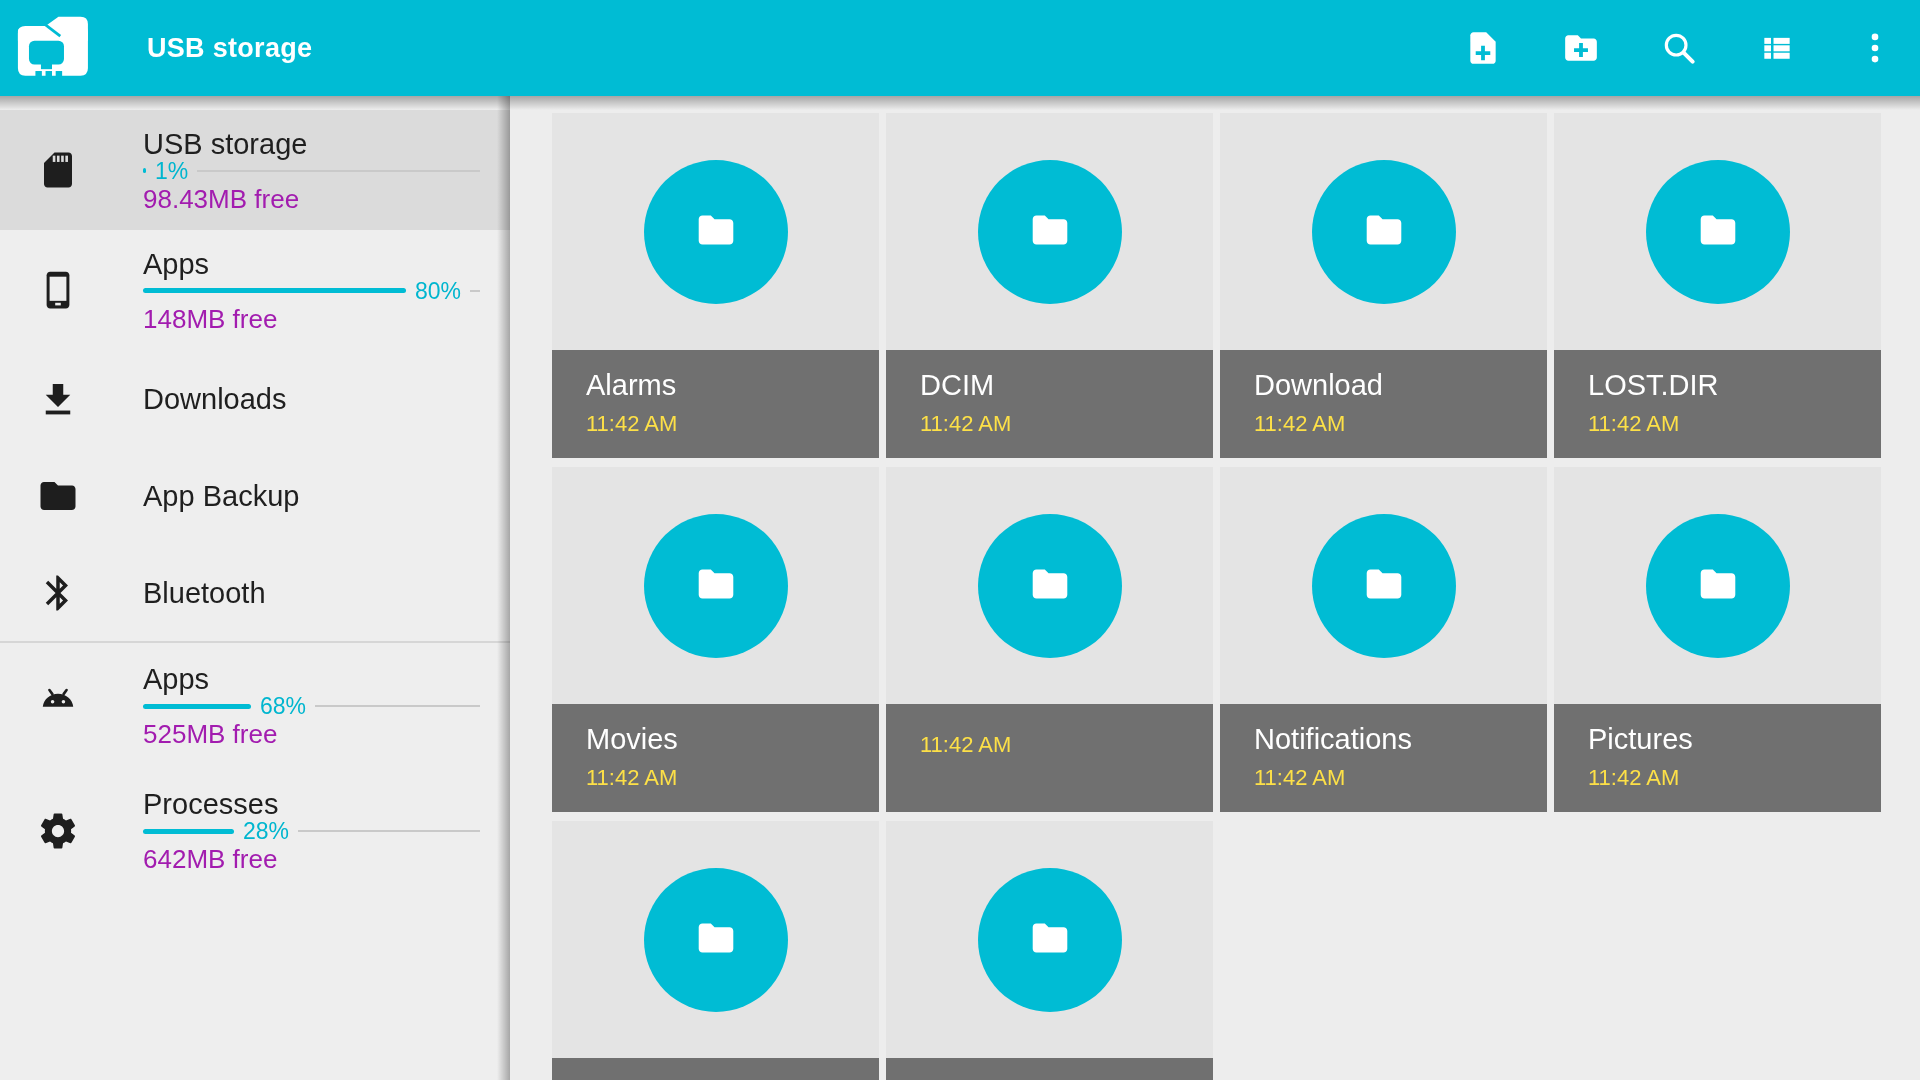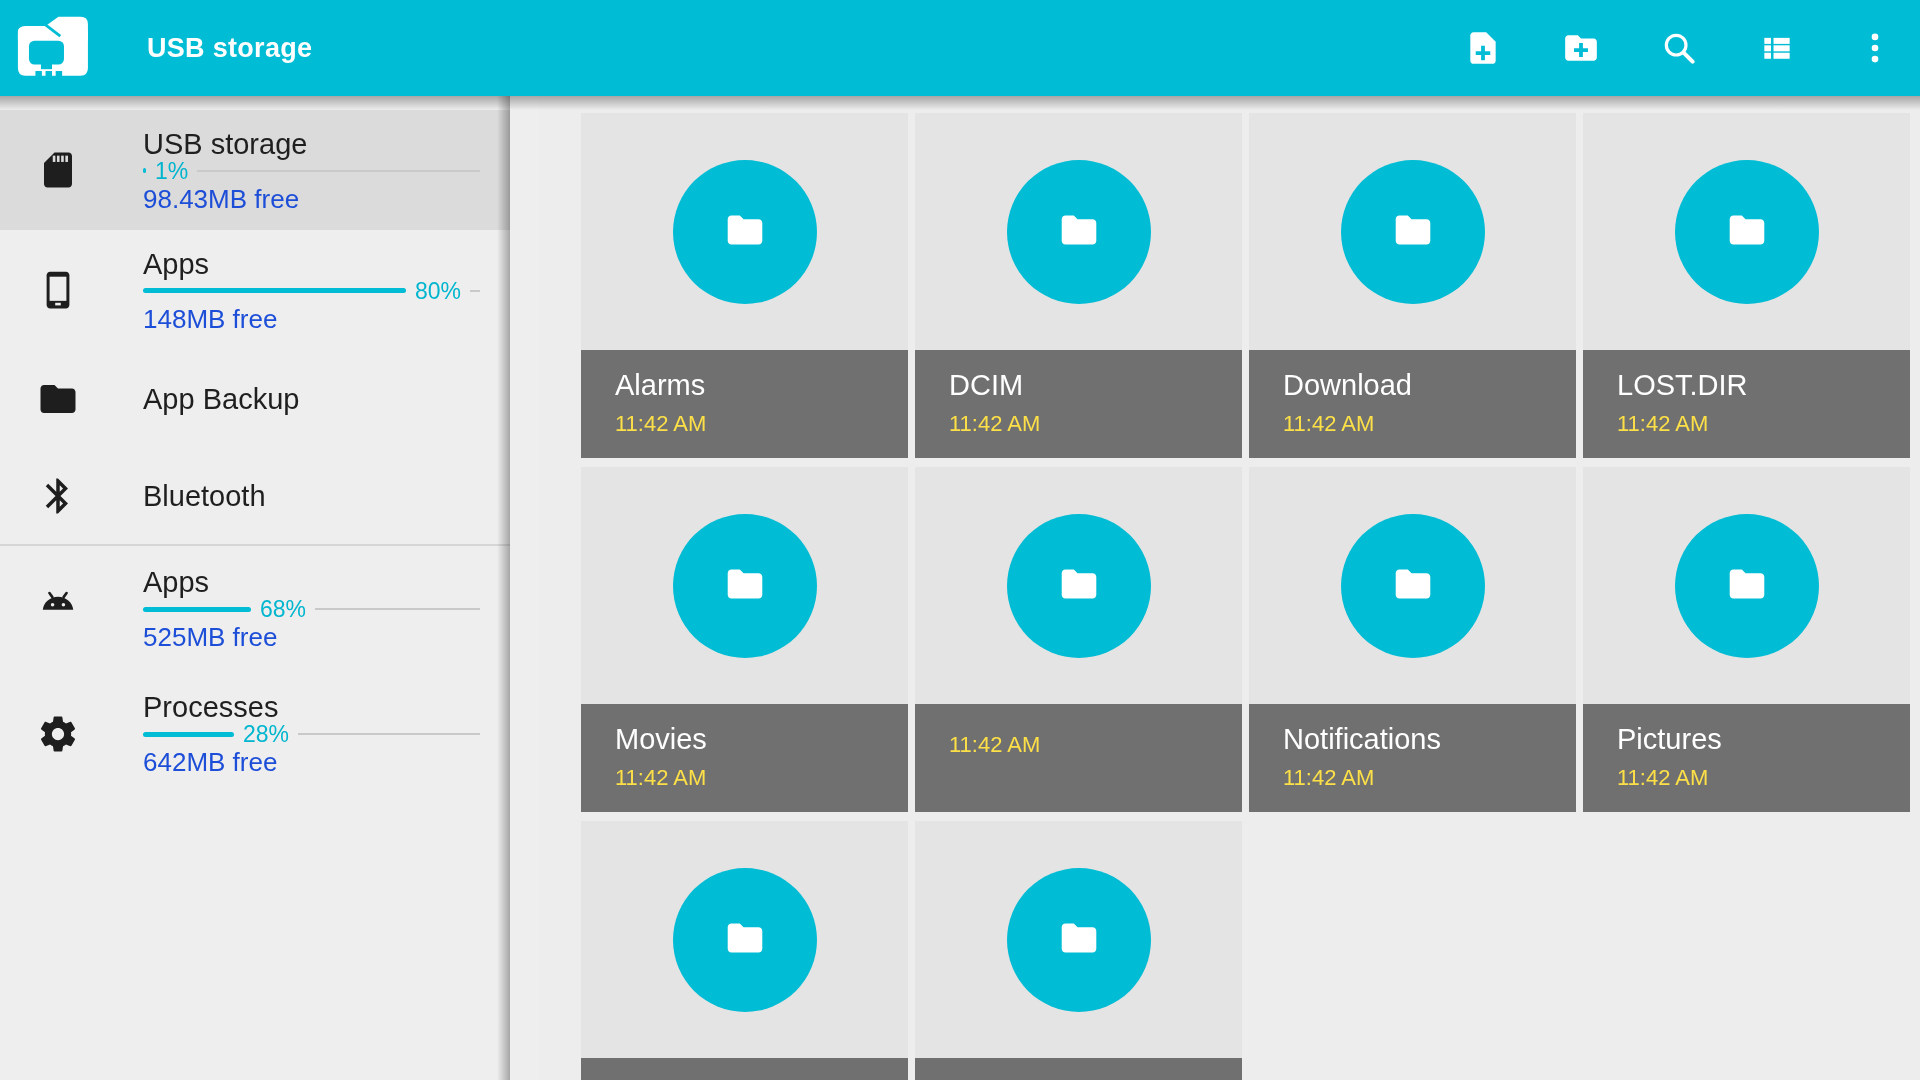--- a/index.html
+++ b/index.html
@@ -33,25 +33,25 @@
   .side-item.tall { height:125px; }
   .side-icon { width:44px; height:44px; flex:none; margin-right:63px; color:#1e1e1e;
                display:flex; align-items:center; justify-content:center; }
   .side-icon svg { width:42px; height:42px; }
   .side-text { flex:1; padding-right:30px; display:flex; flex-direction:column; }
   .side-label { font-size:29px; color:#1f1f1f; line-height:34px; }
   .progress-row { display:flex; align-items:center; height:12px; margin-top:4px; }
   .progress-row .fill { height:5px; background:#00bcd4; border-radius:3px; flex:none; }
   .progress-row .pct { color:#00b6cf; font-size:23px; margin:0 9px; line-height:12px; }
   .progress-row .track { flex:1; height:2px; background:#c9c9c9; }
-  .free { font-size:26px; color:#1d4ed8; margin-top:7px; line-height:30px; }
+  .free { font-size:26px; color:#a21caf; margin-top:7px; line-height:30px; }
   .side-divider { height:1px; background:#d6d6d6; }
 
   
-  .content { flex:1; background:#ededed; padding:17px 0 0 42px; overflow:hidden;margin-left:29px; }
+  .content { flex:1; background:#ededed; padding:17px 0 0 42px; overflow:hidden; }
   .grid { display:grid; grid-template-columns:repeat(4, 327px); column-gap:7px; row-gap:9px; }
   .tile { width:327px; height:345px; background:#e4e4e4; cursor:pointer; }
   .tile-img { height:237px; display:flex; align-items:center; justify-content:center; }
   .circle { width:144px; height:144px; border-radius:50%; background:#00bcd4;
             display:flex; align-items:center; justify-content:center; }
   .circle svg { width:50px; height:50px; }
   .tile-footer { height:108px; background:#707070; padding:19px 0 0 34px; }
   .tile-name { color:#ffffff; font-size:29px; line-height:33px; white-space:nowrap; overflow:hidden; }
   .tile-time { color:#fde047; font-size:22px; line-height:25px; margin-top:9px; }
 </style>
@@ -142,20 +142,31 @@
             <span class="progress-row">
               <span class="fill" style="width:263px"></span>
               <span class="pct">80%</span>
               <span class="track"></span>
             </span>
             <span class="free">148MB free</span>
           </span>
         </div>
         <div class="side-item simple">
           <span class="side-icon">
+            <svg viewBox="0 0 24 24" fill="currentColor">
+              <path d="M19 9.6h-4V3.4H9v6.2H5l7 7 7-7z"></path>
+              <path d="M5 18.6h14v2.2H5z"></path>
+            </svg>
+          </span>
+          <span class="side-text">
+            <span class="side-label">Downloads</span>
+          </span>
+        </div>
+        <div class="side-item simple">
+          <span class="side-icon">
             <svg viewBox="0 0 24 24">
               <path fill="currentColor" d="M10 4l2 2h8c1.1 0 2 .9 2 2v10c0 1.1-.9 2-2 2H4c-1.1 0-2-.9-2-2V6c0-1.1.9-2 2-2h6z"></path>
             </svg>
           </span>
           <span class="side-text">
             <span class="side-label">App Backup</span>
           </span>
         </div>
         <div class="side-item simple">
           <span class="side-icon">

